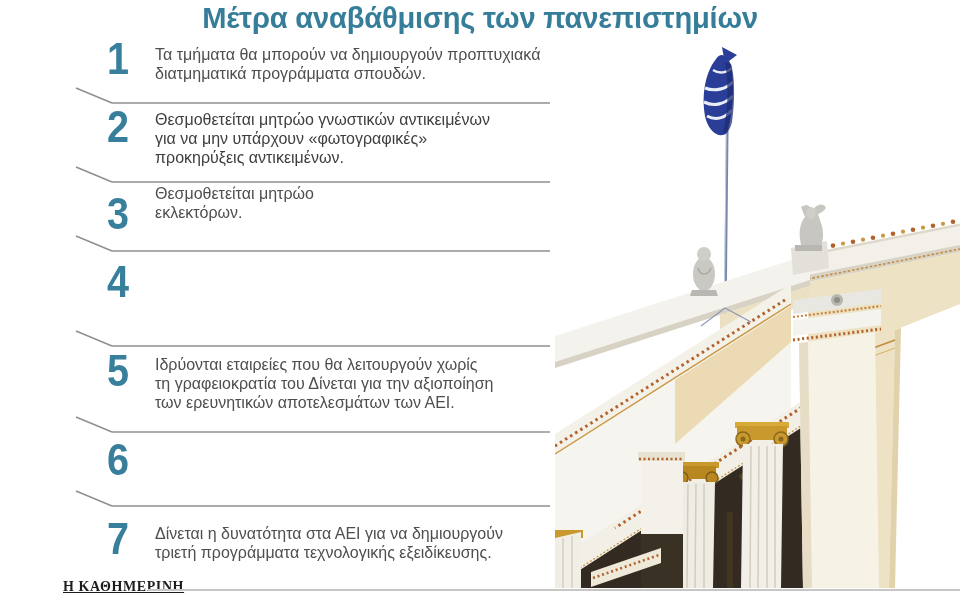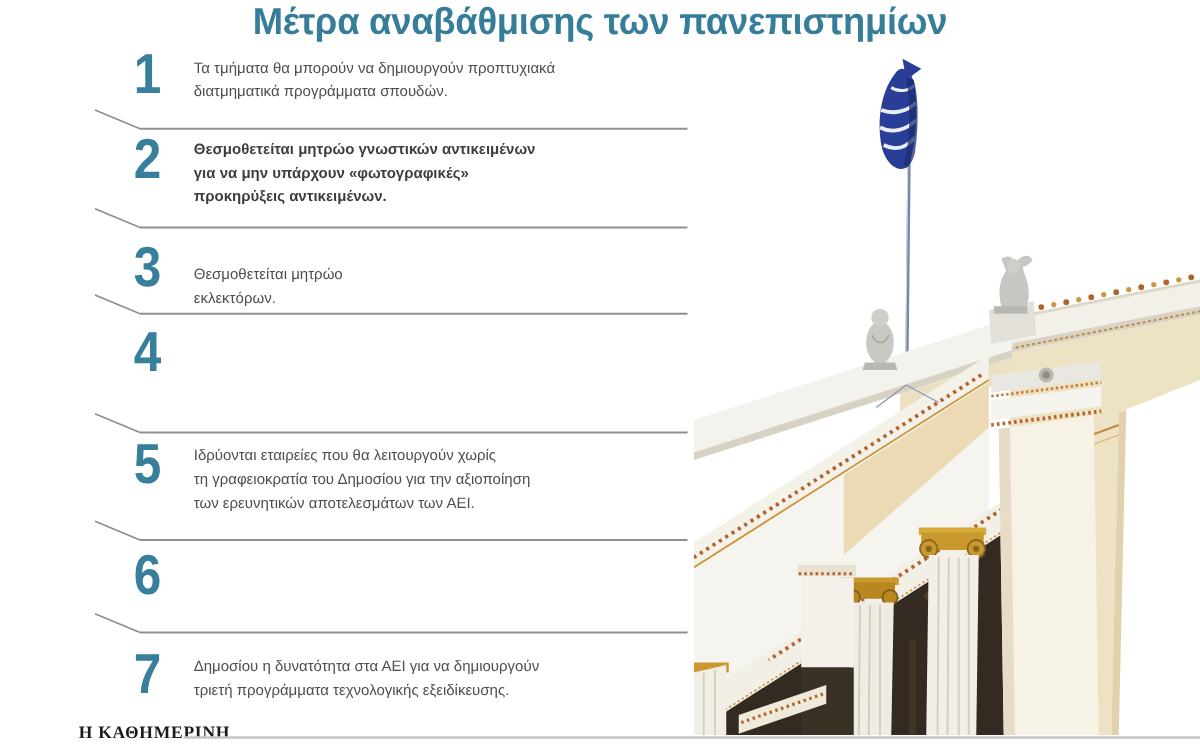--- a/index.html
+++ b/index.html
@@ -4,26 +4,26 @@
 <style>
   html,body{margin:0;padding:0;background:#fff;}
   .page{position:relative;width:960px;height:600px;background:#ffffff;overflow:hidden;
         font-family:"Liberation Sans",sans-serif;}
   .title{position:absolute;top:1px;left:0;width:960px;text-align:center;
          font-size:30px;font-weight:bold;color:#367d9a;letter-spacing:-0.2px;
          transform:scaleX(0.97);}
   .num{position:absolute;left:95px;width:46px;text-align:center;
        font-size:45px;font-weight:bold;color:#377f9b;line-height:34px;
        transform:scaleX(0.88);transform-origin:center top;}
-  .txt{position:absolute;left:155px;width:410px;font-size:12px;line-height:19px;
+  .txt{position:absolute;left:155px;width:410px;font-size:16px;line-height:19px;
        color:#4e4e4e;white-space:pre-line;}
-  .txt.em{font-weight:bold;color:#3e3e3e;}
+  .txt.em{font-weight:normal;color:#3e3e3e;}
   .sep{position:absolute;left:74px;}
   .brand{position:absolute;left:63px;top:579px;font-family:"Liberation Serif",serif;
-         font-weight:bold;font-size:14px;letter-spacing:0.6px;color:#1c1c1c;}
+         font-weight:bold;font-size:14px;letter-spacing:0.6px;color:#1c1c1c;text-decoration:underline;}
   .footline{position:absolute;left:148px;top:589px;width:812px;height:2px;background:#c6c6c6;}
   .photo{position:absolute;left:555px;top:42px;width:405px;height:546px;}
 </style>
 </head>
 <body>
 
 <div class="page">
 
   <div class="title">Μέτρα αναβάθμισης των πανεπιστημίων</div>
 
@@ -38,50 +38,50 @@
   <div class="num" style="top:110px">2</div>
   <div class="txt em" style="top:110px">Θεσμοθετείται μητρώο γνωστικών αντικειμένων
 για να μην υπάρχουν «φωτογραφικές»
 προκηρύξεις αντικειμένων.</div>
   <svg class="sep" style="top:165px" width="478" height="20">
     <line x1="2" y1="2" x2="38" y2="17" stroke="#8f8f8f" stroke-width="1.5"></line>
     <line x1="38" y1="17" x2="476" y2="17" stroke="#8f8f8f" stroke-width="1.5"></line>
   </svg>
 
   <div class="num" style="top:197px">3</div>
-  <div class="txt" style="top:210px">Θεσμοθετείται μητρώο
+  <div class="txt" style="top:184px">Θεσμοθετείται μητρώο
 εκλεκτόρων.</div>
   <svg class="sep" style="top:234px" width="478" height="20">
     <line x1="2" y1="2" x2="38" y2="17" stroke="#8f8f8f" stroke-width="1.5"></line>
     <line x1="38" y1="17" x2="476" y2="17" stroke="#8f8f8f" stroke-width="1.5"></line>
   </svg>
 
   <div class="num" style="top:265px">4</div>
   <svg class="sep" style="top:329px" width="478" height="20">
     <line x1="2" y1="2" x2="38" y2="17" stroke="#8f8f8f" stroke-width="1.5"></line>
     <line x1="38" y1="17" x2="476" y2="17" stroke="#8f8f8f" stroke-width="1.5"></line>
   </svg>
 
   <div class="num" style="top:354px">5</div>
   <div class="txt" style="top:355px">Ιδρύονται εταιρείες που θα λειτουργούν χωρίς
-τη γραφειοκρατία του Δημοσίου για την αξιοποίηση
+τη γραφειοκρατία του Δίνεται για την αξιοποίηση
 των ερευνητικών αποτελεσμάτων των ΑΕΙ.</div>
   <svg class="sep" style="top:415px" width="478" height="20">
     <line x1="2" y1="2" x2="38" y2="17" stroke="#8f8f8f" stroke-width="1.5"></line>
     <line x1="38" y1="17" x2="476" y2="17" stroke="#8f8f8f" stroke-width="1.5"></line>
   </svg>
 
   <div class="num" style="top:443px">6</div>
   <svg class="sep" style="top:489px" width="478" height="20">
     <line x1="2" y1="2" x2="38" y2="17" stroke="#8f8f8f" stroke-width="1.5"></line>
     <line x1="38" y1="17" x2="476" y2="17" stroke="#8f8f8f" stroke-width="1.5"></line>
   </svg>
 
   <div class="num" style="top:522px">7</div>
-  <div class="txt" style="top:524px">Δημοσίου η δυνατότητα στα ΑΕΙ για να δημιουργούν
+  <div class="txt" style="top:524px">Δίνεται η δυνατότητα στα ΑΕΙ για να δημιουργούν
 τριετή προγράμματα τεχνολογικής εξειδίκευσης.</div>
 
   <svg class="photo" viewBox="0 0 405 546">
 
     <g>
       <line x1="173" y1="14" x2="170" y2="300" stroke="#7787ac" stroke-width="2.6"></line>
       <line x1="172" y1="14" x2="169" y2="300" stroke="#ccd4e3" stroke-width="0.9"></line>
     </g>
 
     <g>

